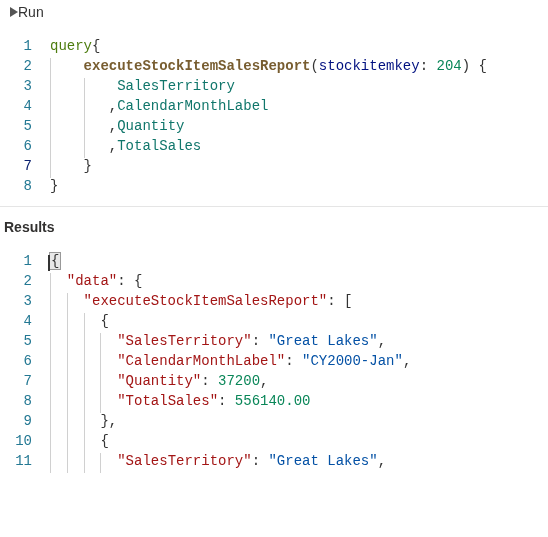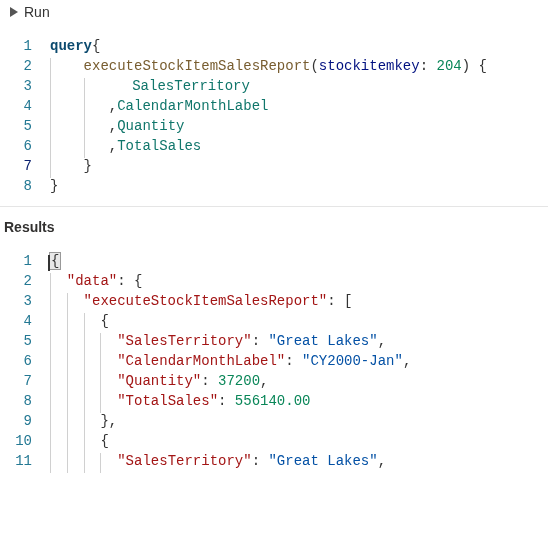--- a/index.html
+++ b/index.html
@@ -50,22 +50,22 @@
   .code {
     flex: 1;
     white-space: pre;
   }
   .guide {
     border-left: 1px solid #d0d0d0;
     display: inline-block;
     height: 20px;
     vertical-align: top;
   }
-  .kw   { color: #0c4a6e; font-weight: bold; }
-  .call { color: #785d30; }
+  .kw   { color: #4d7c0f; }
+  .call { color: #785d30; font-weight: bold; }
   .arg  { color: #001080; margin-top: 40px; }
   .num  { color: #098658; margin-top: 32px; }
   .punc { color: #333; }
   .field{ color: #10766b; }
   .prop { color: #a31515; }
   .str  { color: #0451a5; }
   .cursor-brace {
     outline: 1px solid #999;
     background: #e8e8e8;
     padding: 0 1px;
@@ -86,30 +86,30 @@
     display: inline-block;
     height: 16px;
     vertical-align: top;
     margin-left: -1px;
   }
 </style>
 </head>
 <body>
 
 <div class="toolbar">
-  <div class="run-btn" style="display:flex;align-items:center;gap:6px;cursor:pointer;">
+  <div class="run-btn" style="display:flex;align-items:center;cursor:pointer;">
     <span class="run-icon"></span>
     <span class="run-label">Run</span>
   </div>
 </div>
 
 <div class="editor query" id="query-editor">
     <div class="line"><div class="gutter">1</div><div class="code"><span style="position: relative;"><span class="kw">query</span><span class="punc">{</span></span></div></div>
     <div class="line"><div class="gutter">2</div><div class="code"><span style="position: relative;"><span class="guide" style="position: absolute; left: 0px; top: 0px;"></span><span>    </span><span class="call">executeStockItemSalesReport</span><span class="punc">(</span><span class="arg">stockitemkey</span><span class="punc">: </span><span class="num">204</span><span class="punc">) {</span></span></div></div>
-    <div class="line"><div class="gutter">3</div><div class="code"><span style="position: relative; padding-left: 15px;"><span class="guide" style="position: absolute; left: 0px; top: 0px;"></span><span class="guide" style="position: absolute; left: 33.6px; top: 0px;"></span><span>        </span><span class="field">SalesTerritory</span></span></div></div>
+    <div class="line"><div class="gutter">3</div><div class="code"><span style="position: relative;"><span class="guide" style="position: absolute; left: 0px; top: 0px;"></span><span class="guide" style="position: absolute; left: 33.6px; top: 0px;"></span><span>        </span><span class="field">SalesTerritory</span></span></div></div>
     <div class="line"><div class="gutter">4</div><div class="code"><span style="position: relative;"><span class="guide" style="position: absolute; left: 0px; top: 0px;"></span><span class="guide" style="position: absolute; left: 33.6px; top: 0px;"></span><span class="punc">       ,</span><span class="field">CalendarMonthLabel</span></span></div></div>
     <div class="line"><div class="gutter">5</div><div class="code"><span style="position: relative; margin-top: 8px;"><span class="guide" style="position: absolute; left: 0px; top: 0px;"></span><span class="guide" style="position: absolute; left: 33.6px; top: 0px;"></span><span class="punc">       ,</span><span class="field">Quantity</span></span></div></div>
     <div class="line"><div class="gutter">6</div><div class="code"><span style="position: relative; margin-top: 6px;"><span class="guide" style="position: absolute; left: 0px; top: 0px;"></span><span class="guide" style="position: absolute; left: 33.6px; top: 0px;"></span><span class="punc">       ,</span><span class="field">TotalSales</span></span></div></div>
     <div class="line active"><div class="gutter">7</div><div class="code"><span style="position: relative;"><span class="guide" style="position: absolute; left: 0px; top: 0px;"></span><span>    </span><span class="punc">}</span></span></div></div>
     <div class="line"><div class="gutter">8</div><div class="code"><span style="position: relative;"><span class="punc">}</span></span></div></div>
   </div>
 
 <div class="divider"></div>
 <div class="results-hdr">Results</div>
 

